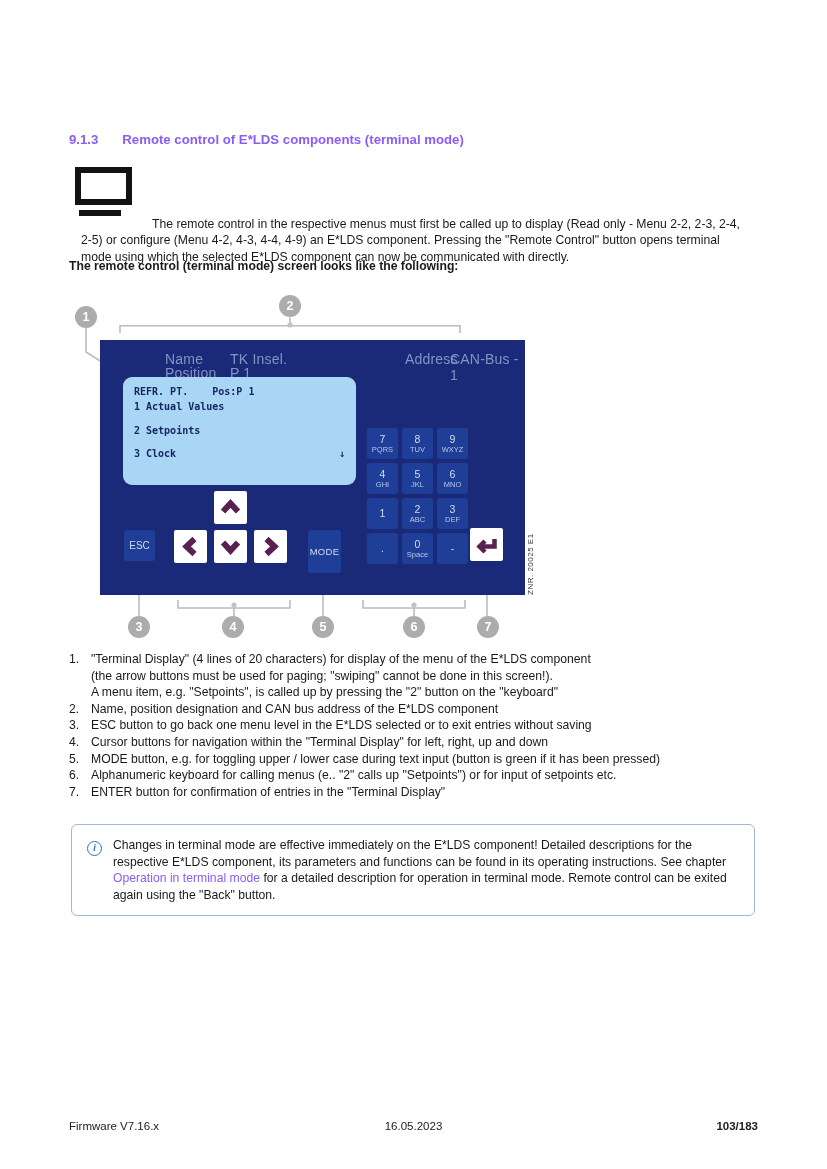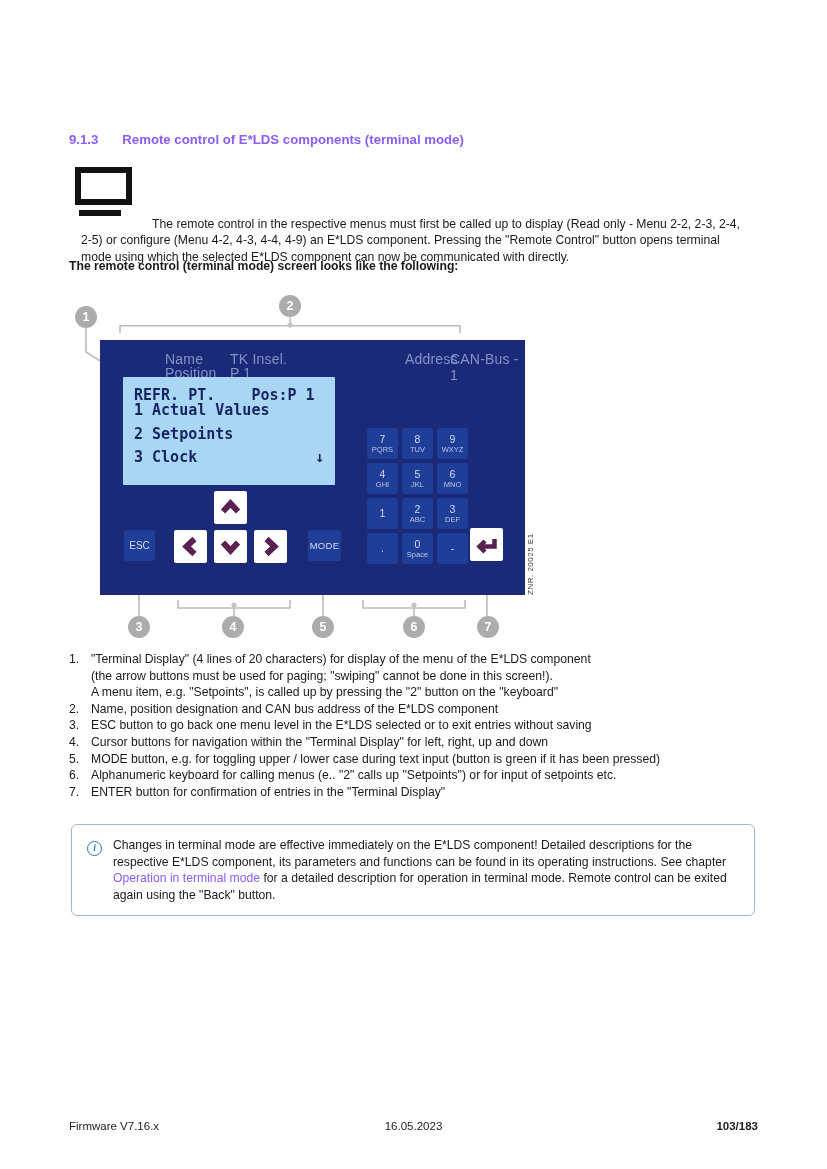--- a/index.html
+++ b/index.html
@@ -25,30 +25,30 @@
   .callout{position:absolute;width:22px;height:22px;border-radius:50%;background:#acacac;
            color:#fff;font-size:12.5px;font-weight:700;display:flex;align-items:center;justify-content:center;}
   .c1{left:6px;top:11px}.c2{left:210px;top:0px}.c3{left:59px;top:321px}.c4{left:153px;top:321px}
   .c5{left:243px;top:321px}.c6{left:334px;top:321px}.c7{left:408px;top:321px}
 
   .panel{position:absolute;left:31px;top:45px;width:425px;height:255px;background:#1b2a78;}
   .phead{position:absolute;font-size:14px;color:#8593c4;letter-spacing:.2px;padding-left:40px;}
   .ph-name{left:25px;top:11px}.ph-pos{left:25px;top:25px}.ph-nameval{left:90px;top:11px}
   .ph-posval{left:90px;top:25px}.ph-addr{left:265px;top:11px}.ph-addrval{left:310px;top:11px}
 
-  .lcd{position:absolute;left:23px;top:37px;width:212px;height:108px;background:#a9d6f4;border-radius:1px;
-       font-family:"DejaVu Sans Mono", monospace;font-weight:700;font-size:15px;color:#16255f;}
+  .lcd{position:absolute;left:23px;top:37px;width:233px;height:108px;background:#a9d6f4;border-radius:9px;
+       font-family:"DejaVu Sans Mono", monospace;font-weight:700;font-size:10px;color:#16255f;}
   .lcd-line{position:absolute;left:11px;white-space:pre;letter-spacing:0px;}
   .lcd-l1{top:9px}.lcd-l2{top:24px}.lcd-l3{top:48px}.lcd-l4{top:71px}
   .lcd-arrow{position:absolute;right:11px;top:71px;font-family:"DejaVu Sans Mono", monospace;font-weight:700;}
 
   .key{position:absolute;border-radius:3px;display:flex;flex-direction:column;align-items:center;justify-content:center;
        background:#1f3e97;color:#d3dcf0;font-size:10px;}
   .key-esc{left:24px;top:190px;width:31px;height:31px;}
-  .key-mode{left:208px;top:190px;width:33px;height:31px;font-size:9.5px;letter-spacing:.3px;}
+  .key-mode{left:208px;top:190px;width:33px;height:43px;font-size:9.5px;letter-spacing:.3px;}
   .key-white{background:#ffffff;border-radius:2px;}
   .key-up{left:114px;top:151px;width:33px;height:33px;}
   .key-left{left:74px;top:190px;width:33px;height:33px;}
   .key-down{left:114px;top:190px;width:33px;height:33px;}
   .key-right{left:154px;top:190px;width:33px;height:33px;}
   .key-enter{left:370px;top:188px;width:33px;height:33px;}
   .chev{display:block}
   .chev polyline{stroke:#5a2150;stroke-width:6;fill:none;}
   .enterglyph polyline{stroke:#5a2150;stroke-width:4.5;fill:none;}
 

